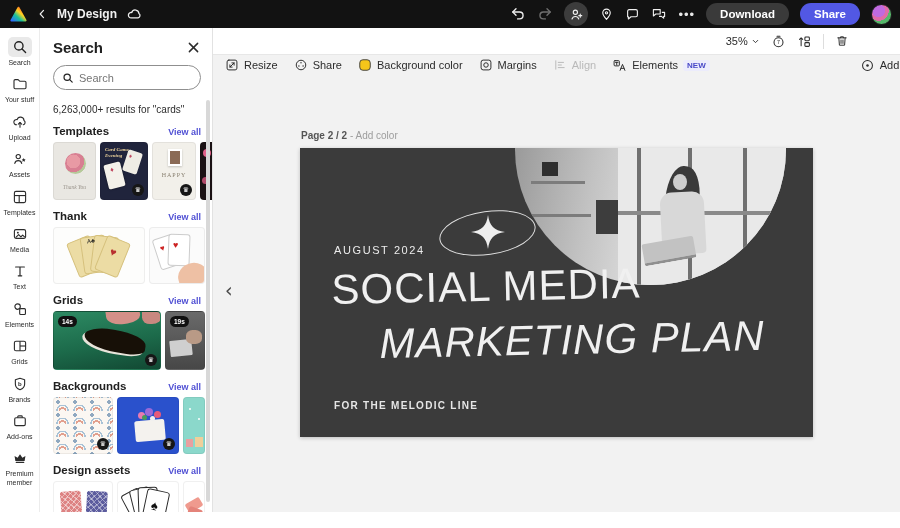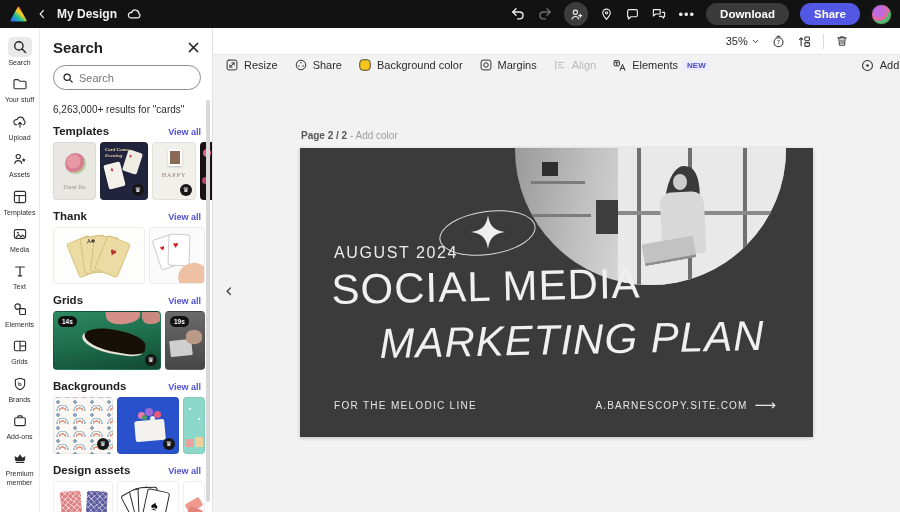--- a/index.html
+++ b/index.html
@@ -107,30 +107,30 @@
   .semi .face { position:absolute; left:158px; top:26px; width:14px; height:16px;
     background:#cdcdcd; border-radius:50%; }
   .semi .body2 { position:absolute; left:146px; top:44px; width:44px; height:62px;
     background:#d8d8d8; border-radius:12px 12px 4px 4px; transform:rotate(-3deg); }
   .semi .laptop { position:absolute; left:128px; top:92px; width:52px; height:22px;
     background:#c2c2c2; border-radius:2px; transform:rotate(-10deg);
     border-bottom:3px solid #8f8f8f; }
   .ellipse { position:absolute; left:139px; top:63px; width:97px; height:44px;
     border:1.5px solid #dedede; border-radius:50%; transform:rotate(-8deg); }
   .sparkle { position:absolute; left:171px; top:66px; }
-  .slide-date { position:absolute; left:34px; top:96px; font-size:16px; color:#ececec;
+  .slide-date { position:absolute; left:34px; top:96px; font-size:11px; color:#ececec;
     letter-spacing:1.6px; }
   .slide-h1 { position:absolute; left:31px; top:121px; font-size:42px; color:#f0f0f0;
     line-height:1; letter-spacing:1px; white-space:nowrap;
     transform:rotate(-1.2deg); transform-origin:left top; }
   .slide-h2 { position:absolute; left:79px; top:175px; font-size:42px; color:#f0f0f0;
     line-height:1; letter-spacing:1px; white-space:nowrap; font-style:italic;
     transform:rotate(-1.2deg); transform-origin:left top; }
   .slide-fl { position:absolute; left:34px; top:252px; font-size:10px; color:#e6e6e6;
-    letter-spacing:1.3px; }
+    letter-spacing:1.3px;font-weight:bold; }
   .slide-fr { position:absolute; right:36px; top:250px; font-size:10px; color:#e6e6e6;
     letter-spacing:1.1px; display:flex; align-items:center; gap:7px; }
   .slide-fr .arrow { font-size:15px; line-height:1; font-family:"DejaVu Sans", sans-serif; }
 
   svg { display:block; }
 </style>
 </head>
 <body>
 
 <div class="app">
@@ -586,21 +586,17 @@
           <span class="sparkle">
             <svg width="34" height="36" viewBox="0 0 100 100">
                 <path d="M50 0 C55 33 67 45 100 50 C67 55 55 67 50 100 C45 67 33 55 0 50 C33 45 45 33 50 0 Z" fill="#efefef"></path>
               </svg>
           </span>
 
           <span class="slide-date">AUGUST 2024</span>
           <span class="slide-h1">SOCIAL MEDIA</span>
           <span class="slide-h2">MARKETING PLAN</span>
           <span class="slide-fl">FOR THE MELODIC LINE</span>
-          <span class="slide-fr">
-            <span>A.BARNESCOPY.SITE.COM</span>
-            <span class="arrow">⟶</span>
-          </span>
         </div>
       </div>
     </div>
   </div>
 </div>
 
 </body></html>

